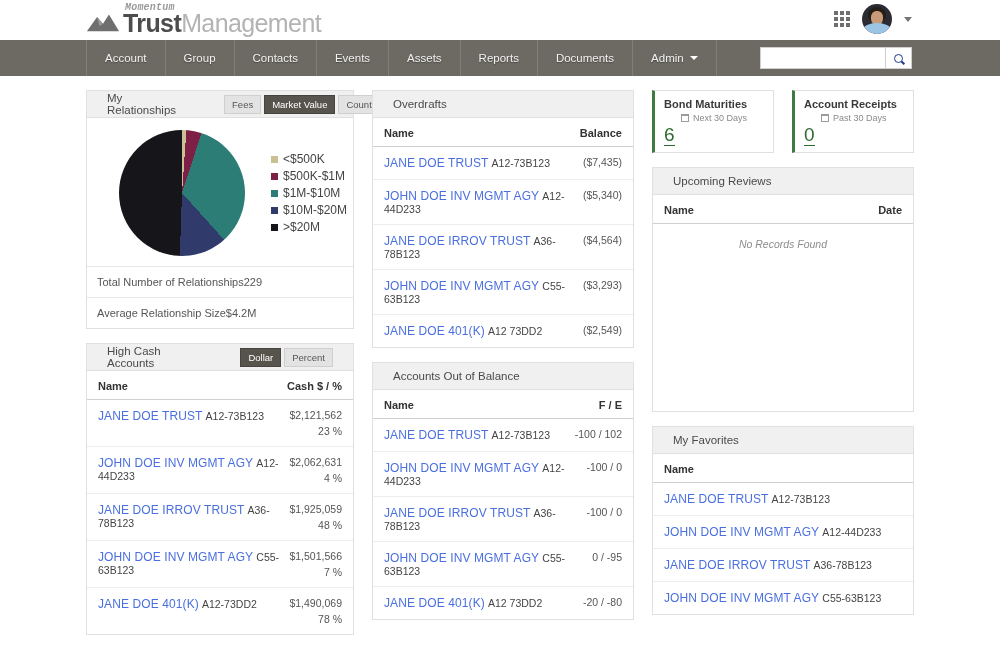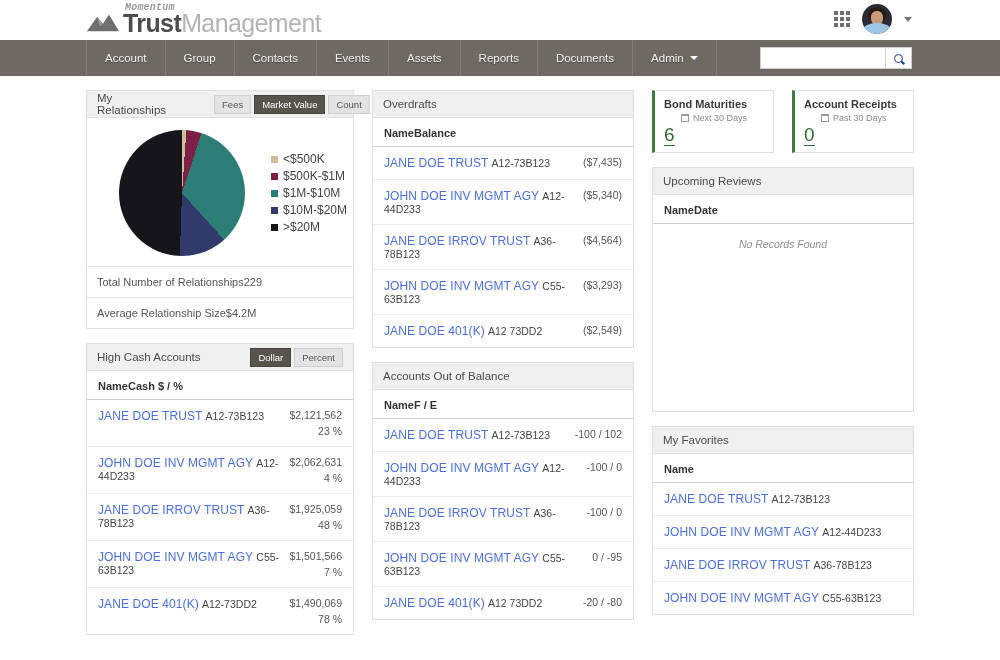--- a/index.html
+++ b/index.html
@@ -71,21 +71,21 @@
 
   
   .content { display:flex; padding:14px 86px 0 86px; gap:18px; }
   .col-left { width:268px; }
   .col-mid { width:265px; }
   .col-right { width:265px; }
 
   .panel { background:#fff; border:1px solid #e0e0e0; margin-bottom:14px; }
   .panel-head {
     background:#f0f0f0; border-bottom:1px solid #e0e0e0;
-    height:27px; display:flex; align-items:center; padding:0 10px;
+    height:27px; display:flex; align-items:center; padding:0 20px;
     justify-content:space-between;
     gap:48px;
   }
   .panel-title { font-size:11.5px; color:#4a4a4a; font-weight:normal; }
 
   .toggle-group { display:flex; gap:3px; }
   .tgl {
     font-size:9.5px; padding:3px 7px; background:#e3e3e3; color:#555;
     border:1px solid #cfcfcf; cursor:pointer; white-space:nowrap;
   }
@@ -108,21 +108,21 @@
   .sw { width:7px; height:7px; display:inline-block; }
 
   .stat-row {
     display:flex; justify-content:flex-start; align-items:center;
     padding:9px 10px; border-top:1px solid #e6e6e6; font-size:11px; color:#555;
   }
   .stat-row .v { color:#555; }
 
   
   .thead {
-    display:flex; align-items:center;
+    display:flex; justify-content:space-between; align-items:center;
     padding:9px 11px 7px 11px; border-bottom:1px solid #cfcfcf;
     font-size:11px; font-weight:bold; color:#333;
   }
   .trow {
     display:flex; justify-content:space-between; align-items:flex-start;
     padding:9px 11px; border-bottom:1px solid #ededed;
   }
   .trow:last-child { border-bottom:none; }
   .acct-name { color:#4a6fe0; font-size:12px; letter-spacing:.1px; margin-bottom:3px; cursor:pointer; }
   .acct-num { color:#444; font-size:10.5px; }

